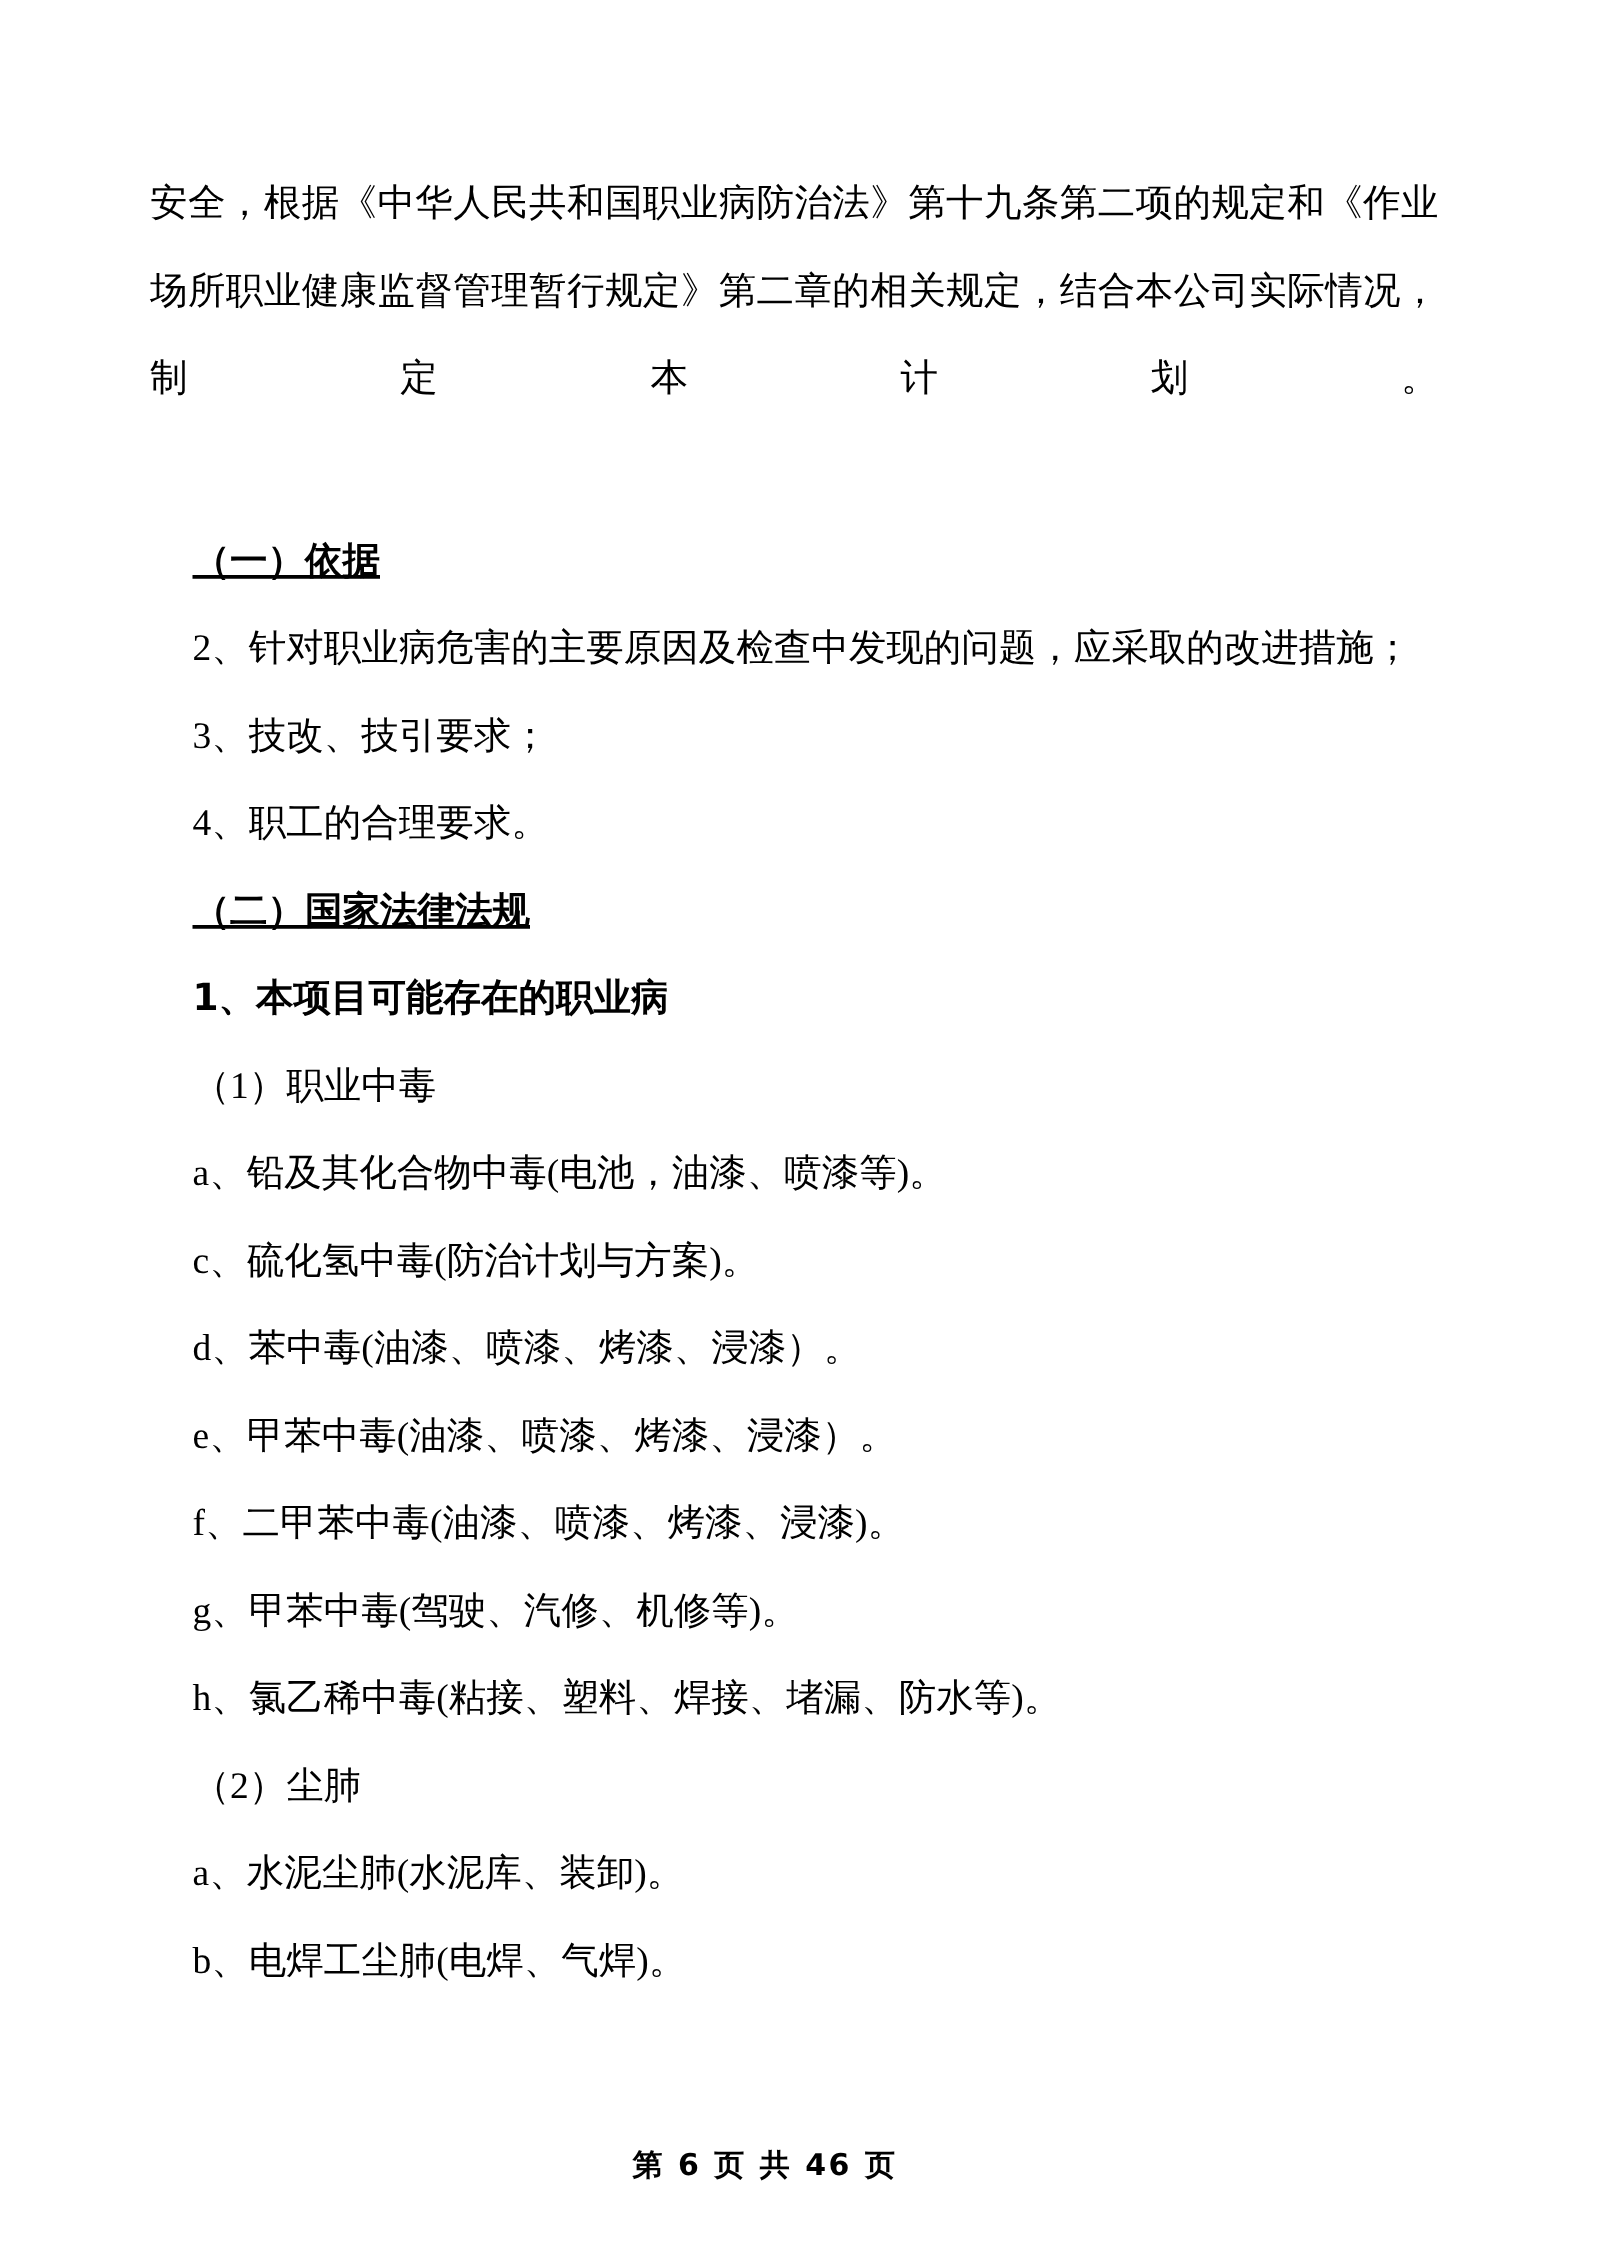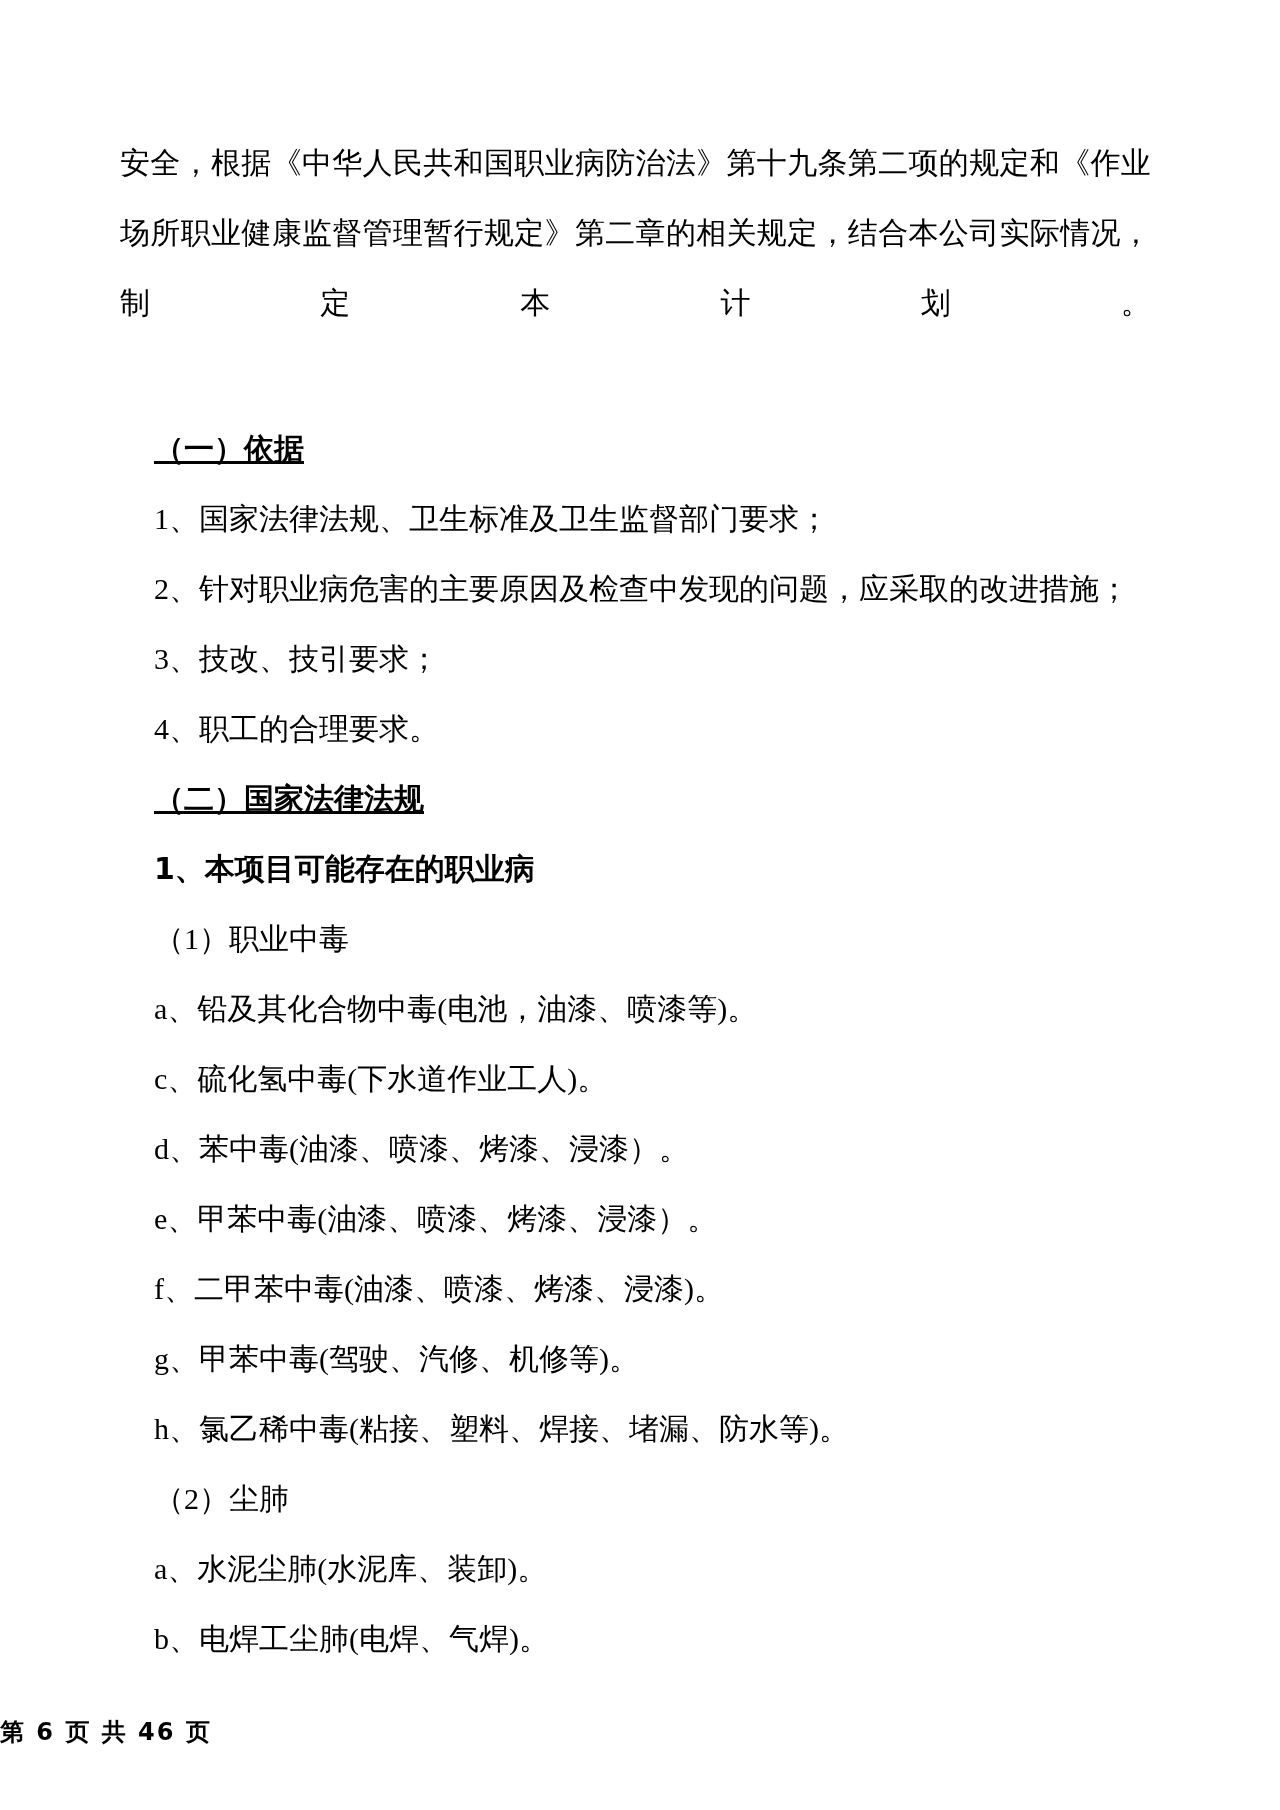--- a/index.html
+++ b/index.html
@@ -54,46 +54,46 @@
   }
   .line.bold {
     font-weight: bold;
     font-family: "DejaVu Sans", "Liberation Sans", sans-serif;
   }
   .footer {
     position: absolute;
     left: 0;
     right: 0;
     bottom: 62px;
+    text-align: center;
     font-size: 24px;
     font-weight: bold;
     font-family: "DejaVu Sans", "Liberation Sans", sans-serif;
     letter-spacing: 2px;
   }
 </style>
 </head>
 <body>
 
 <div class="page">
 
   <p class="para-open">安全，根据《中华人民共和国职业病防治法》第十九条第二项的规定和《作业场所职业健康监督管理暂行规定》第二章的相关规定，结合本公司实际情况，制定本计划。</p>
 
   <h2 class="heading">（一）依据</h2>
 
-  <p class="line">1、国家法律法规、卫生标准及卫生监督部门要求；</p>
   <p class="line">2、针对职业病危害的主要原因及检查中发现的问题，应采取的改进措施；</p>
   <p class="line">3、技改、技引要求；</p>
   <p class="line">4、职工的合理要求。</p>
 
   <h2 class="heading">（二）国家法律法规</h2>
 
   <p class="line bold">1、本项目可能存在的职业病</p>
   <p class="line">（1）职业中毒</p>
   <p class="line">a、铅及其化合物中毒(电池，油漆、喷漆等)。</p>
-  <p class="line">c、硫化氢中毒(下水道作业工人)。</p>
+  <p class="line">c、硫化氢中毒(防治计划与方案)。</p>
   <p class="line">d、苯中毒(油漆、喷漆、烤漆、浸漆）。</p>
   <p class="line">e、甲苯中毒(油漆、喷漆、烤漆、浸漆）。</p>
   <p class="line">f、二甲苯中毒(油漆、喷漆、烤漆、浸漆)。</p>
   <p class="line">g、甲苯中毒(驾驶、汽修、机修等)。</p>
   <p class="line">h、氯乙稀中毒(粘接、塑料、焊接、堵漏、防水等)。</p>
   <p class="line">（2）尘肺</p>
   <p class="line">a、水泥尘肺(水泥库、装卸)。</p>
   <p class="line">b、电焊工尘肺(电焊、气焊)。</p>
 
   <div class="footer">第 6 页 共 46 页</div>

